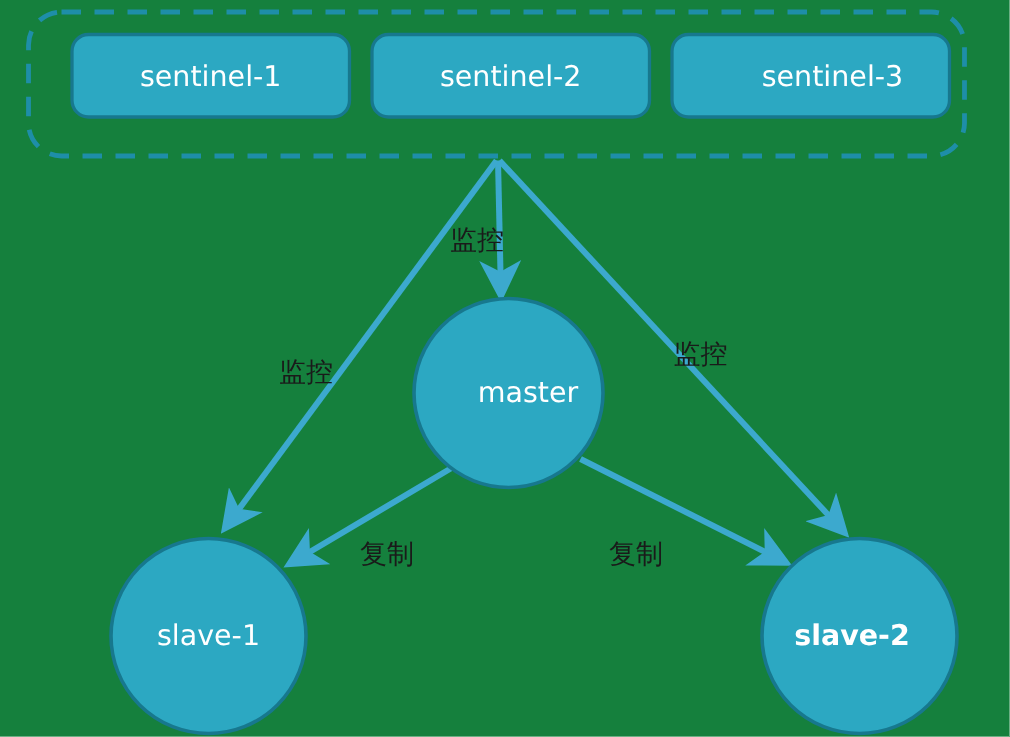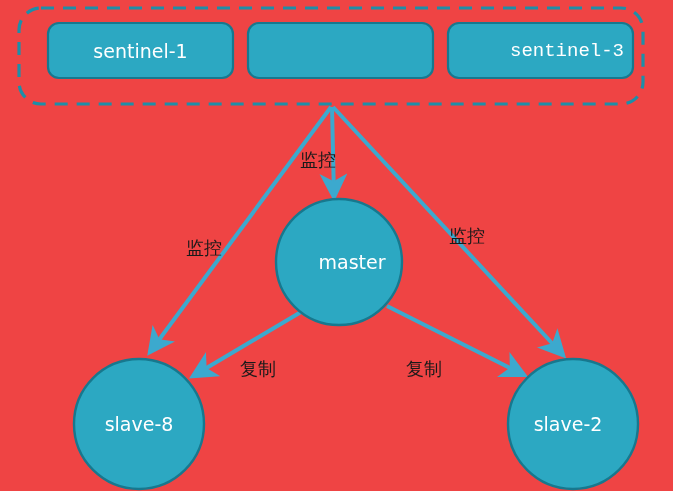--- a/index.html
+++ b/index.html
@@ -11,21 +11,21 @@
   body {
     width: 673px;
     height: 491px;
     font-family: "DejaVu Sans", "Liberation Sans", sans-serif;
     overflow: hidden;
   }
   #diagram-root {
     position: relative;
     width: 673px;
     height: 491px;
-    background: #ef4444;
+    background: #15803d;
   }
   #diagram-svg {
     position: absolute;
     top: 0;
     left: 0;
     width: 673px;
     height: 491px;
     display: block;
   }
   .node-label {
@@ -77,25 +77,26 @@
     <line x1="301" y1="312" x2="193" y2="376" stroke="#3CA9CE" stroke-width="4" marker-end="url(#arrowhead)"></line>
 
     <line x1="387" y1="306" x2="524" y2="375" stroke="#3CA9CE" stroke-width="4" marker-end="url(#arrowhead)"></line>
 
     <circle cx="339" cy="262" r="63" fill="#2CA8C2" stroke="#17788E" stroke-width="2.4"></circle>
     <circle cx="139" cy="424" r="65" fill="#2CA8C2" stroke="#17788E" stroke-width="2.4"></circle>
     <circle cx="573" cy="424" r="65" fill="#2CA8C2" stroke="#17788E" stroke-width="2.4"></circle>
   </svg>
 
   <div class="node-label" style="left:48px; top:40px; width:185px;">sentinel-1</div>
-  <div class="node-label" style="left:464px; top:40px; width:206px;font-family:Liberation Mono, monospace;">sentinel-3</div>
+  <div class="node-label" style="left:248px; top:40px; width:185px;">sentinel-2</div>
+  <div class="node-label" style="left:452px; top:40px; width:206px;">sentinel-3</div>
 
   <div class="node-label" style="left:289px; top:251px; width:126px;">master</div>
-  <div class="node-label" style="left:76px; top:413px; width:126px;">slave-8</div>
-  <div class="node-label" style="left:510px; top:413px; width:116px;">slave-2</div>
+  <div class="node-label" style="left:76px; top:413px; width:126px;">slave-1</div>
+  <div class="node-label" style="left:510px; top:413px; width:116px;font-weight:bold;">slave-2</div>
 
   <div class="edge-label" style="left:300px; top:148px;">监控</div>
   <div class="edge-label" style="left:186px; top:236px;">监控</div>
   <div class="edge-label" style="left:449px; top:224px;">监控</div>
   <div class="edge-label" style="left:240px; top:357px;">复制</div>
   <div class="edge-label" style="left:406px; top:357px;">复制</div>
 
   <div class="hit" style="left:48px; top:23px; width:185px; height:55px;"></div>
   <div class="hit" style="left:248px; top:23px; width:185px; height:55px;"></div>
   <div class="hit" style="left:448px; top:23px; width:185px; height:55px;"></div>

